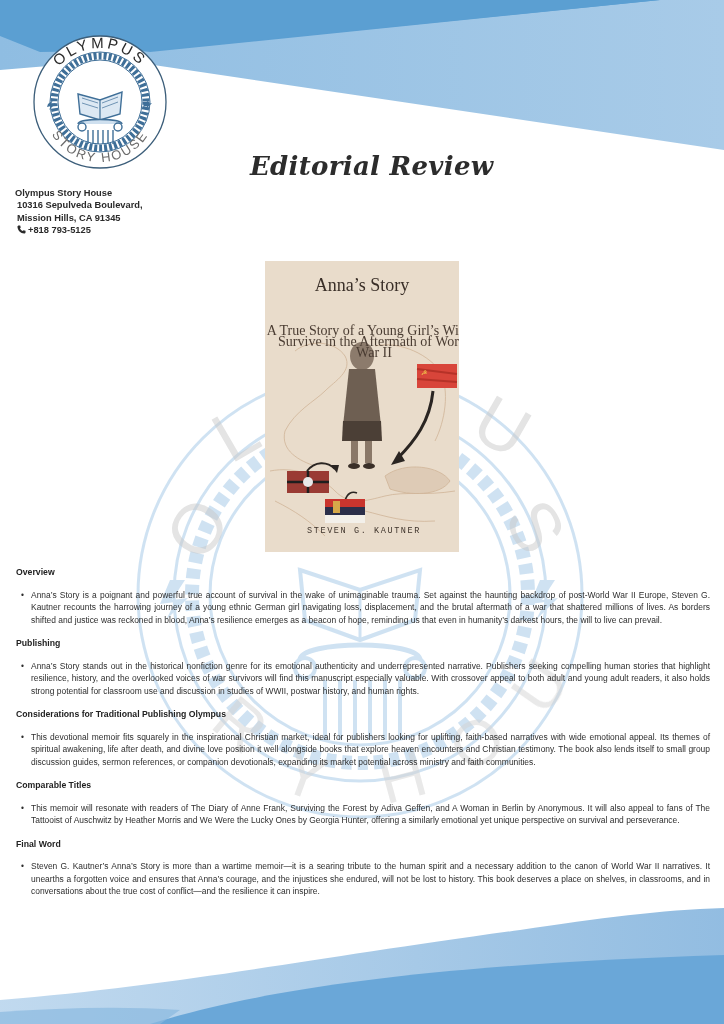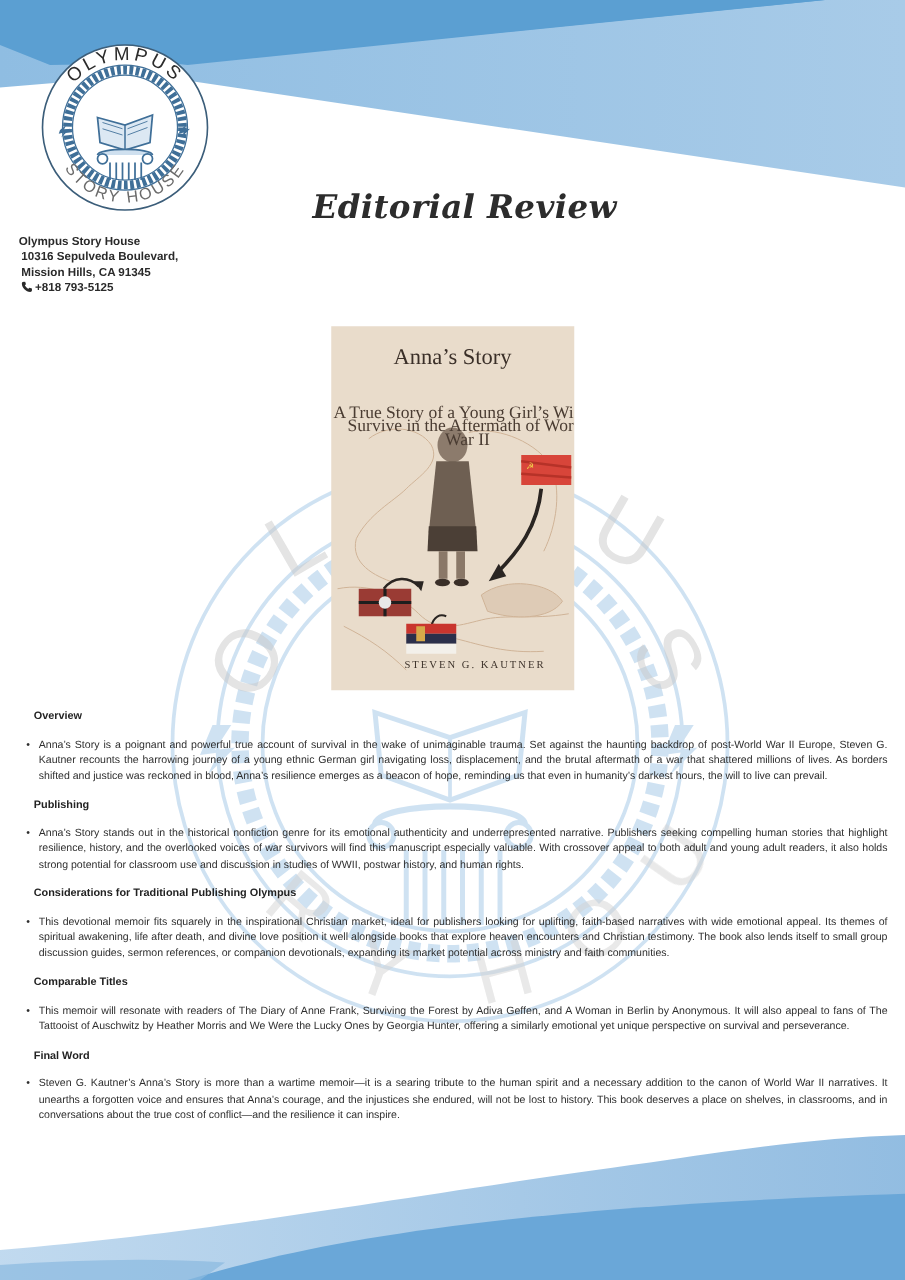--- a/index.html
+++ b/index.html
@@ -8,25 +8,25 @@
   .bg-svg { position:absolute; left:0; top:0; width:724px; height:1024px; z-index:0; }
   .logo { position:absolute; left:30px; top:34px; width:140px; height:136px; z-index:2; }
   .address { position:absolute; left:15px; top:187px; z-index:2; font-size:9.3px; font-weight:bold; line-height:12.3px; color:#2a2a2a; }
   .address div { white-space:nowrap; }
   .address .indent { padding-left:2px; }
   .phone-icon { display:inline-block; width:9px; height:9px; vertical-align:-1px; margin-right:2px; }
   .page-title { position:absolute; left:250px; top:151px; z-index:2; font-family:"DejaVu Serif", serif; font-style:italic; font-weight:bold; font-size:26px; color:#2c2c2c; letter-spacing:0.3px; }
   .cover { position:absolute; left:265px; top:261px; width:194px; height:291px; z-index:2; background:#e9dccb; overflow:hidden; }
   .cover-title { position:absolute; left:0; width:194px; top:14px; text-align:center; font-family:"Liberation Serif", serif; font-size:18px; color:#3a2f28; }
   .cover-sub { position:absolute; left:0; width:218px; top:48px; text-align:center; font-family:"Liberation Serif", serif; font-size:14px; line-height:11px; color:#4a3c32;margin-top:16px; }
-  .cover-author { position:absolute; left:16px; width:198px; bottom:16px; text-align:center; font-family:Liberation Serif, serif; font-size:8.5px; letter-spacing:1.6px; color:#3f342c; }
+  .cover-author { position:absolute; left:0; width:198px; bottom:16px; text-align:center; font-family:Liberation Mono, monospace; font-size:8.5px; letter-spacing:1.6px; color:#3f342c; }
   .cover-art { position:absolute; left:0; top:0; width:194px; height:291px; }
   .content { position:absolute; left:15px; top:566px; width:695px; z-index:2; font-size:8.45px; line-height:12.5px; color:#2e2e2e; }
   .intro { margin:0 0 10px 0; font-size:8.7px; }
-  .section-h { font-weight:bold; font-size:8.7px; margin:0 0 10px 12px; color:#222; }
+  .section-h { font-weight:bold; font-size:8.7px; margin:0 0 10px 1px; color:#222; }
   .section ul { margin:0 0 11px 0; padding:0 0 0 16px; list-style:none; }
   .section li { position:relative; text-align:justify; }
   .section li::before { content:"•"; position:absolute; left:-10px; top:0; }
 </style>
 </head>
 <body>
 
 <svg class="bg-svg" viewBox="0 0 724 1024" xmlns="http://www.w3.org/2000/svg">
   <defs>
     <linearGradient id="topLight" x1="0" y1="0" x2="1" y2="0">

